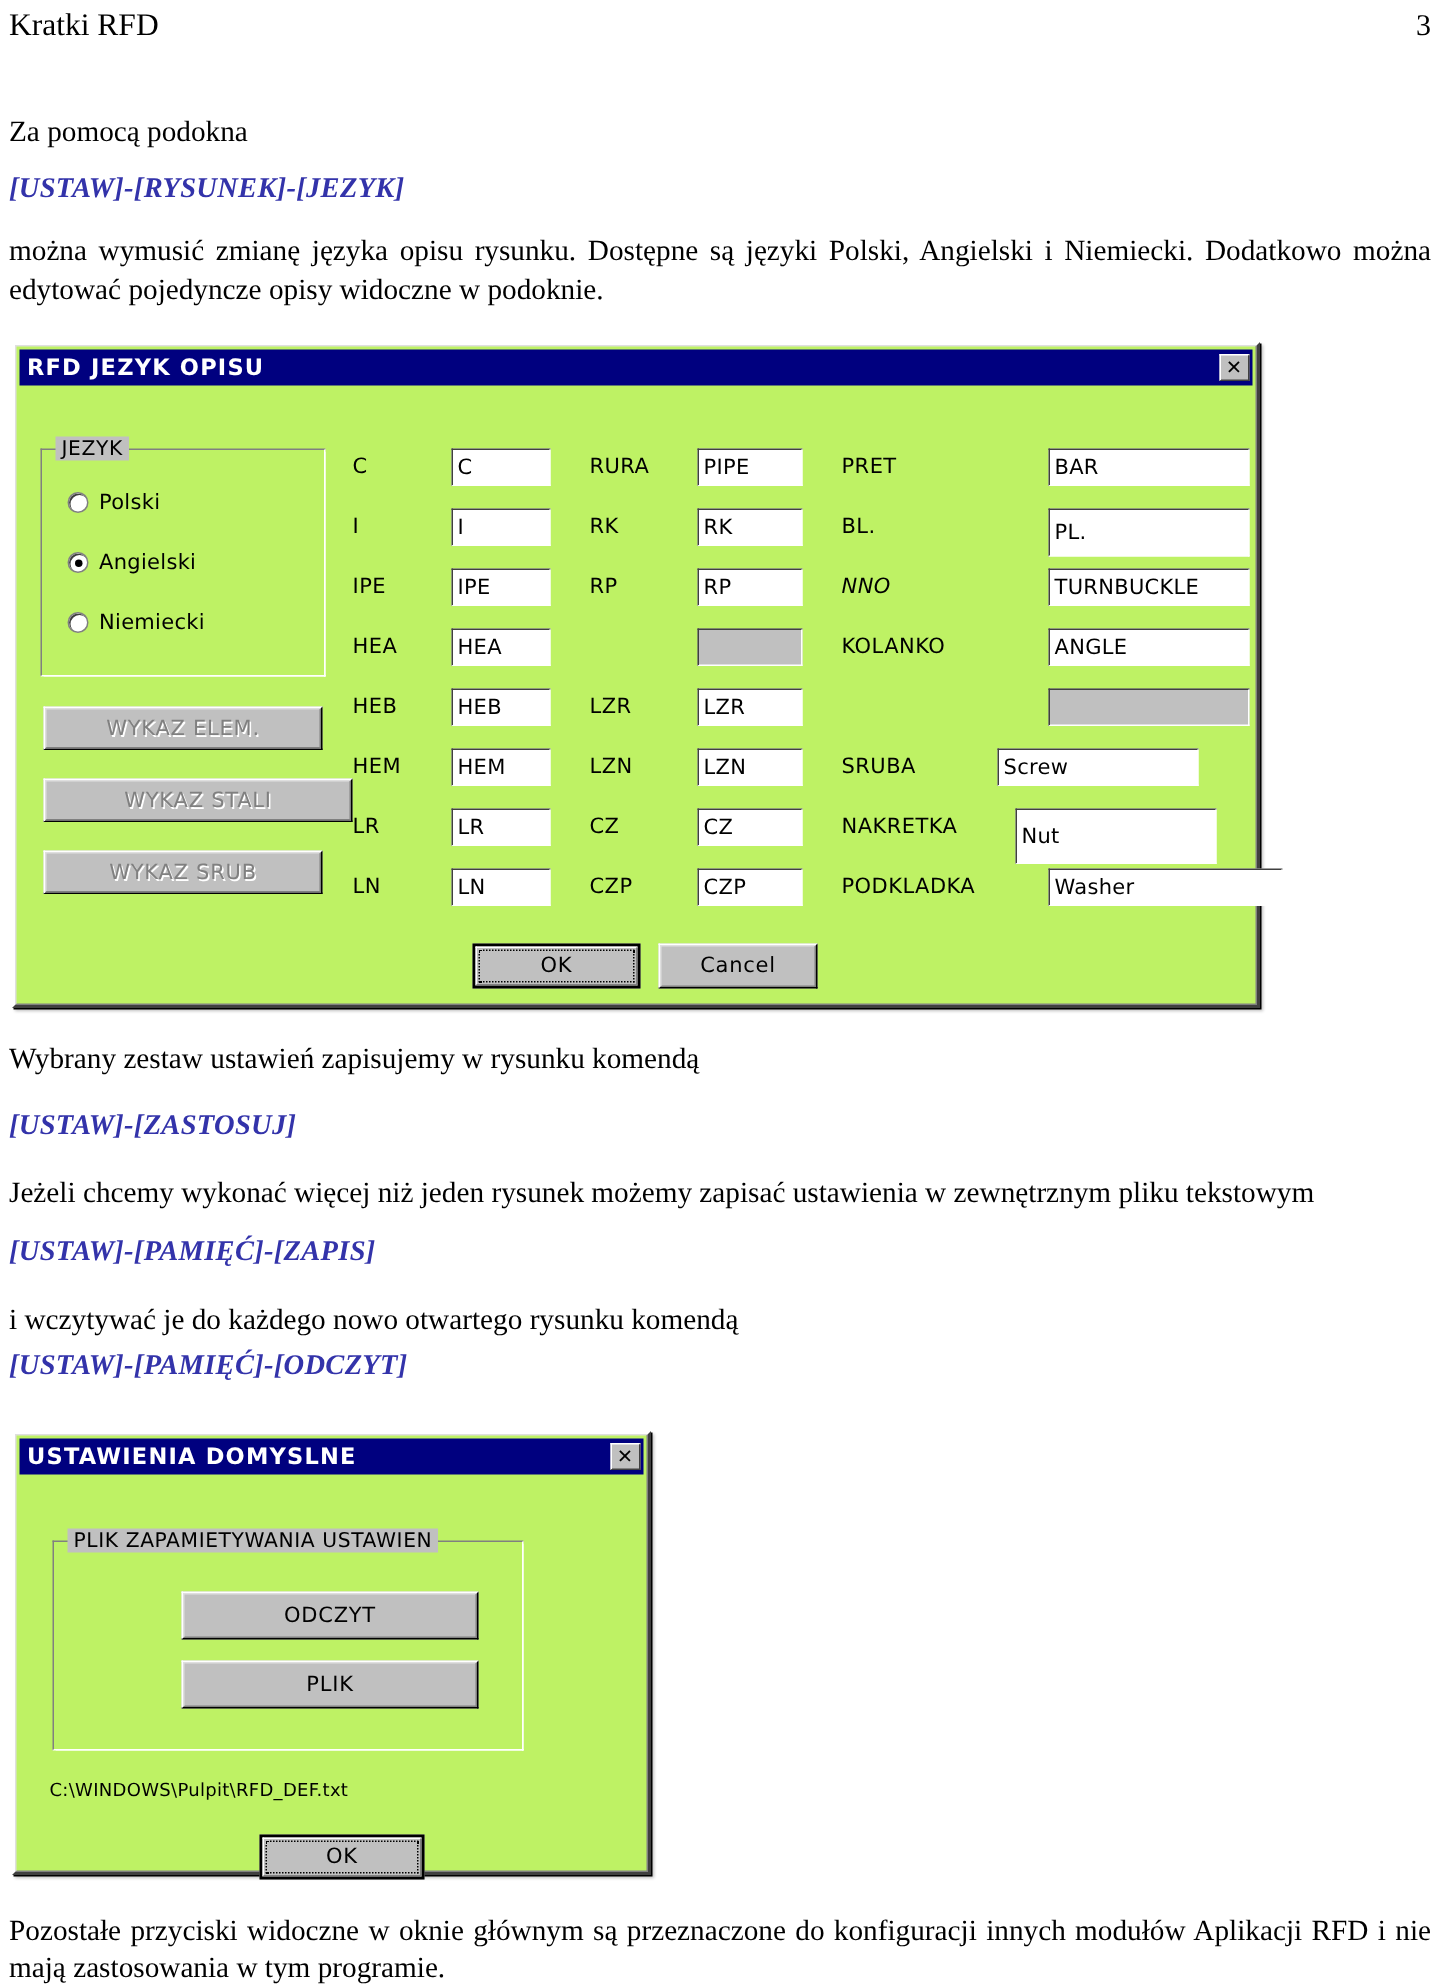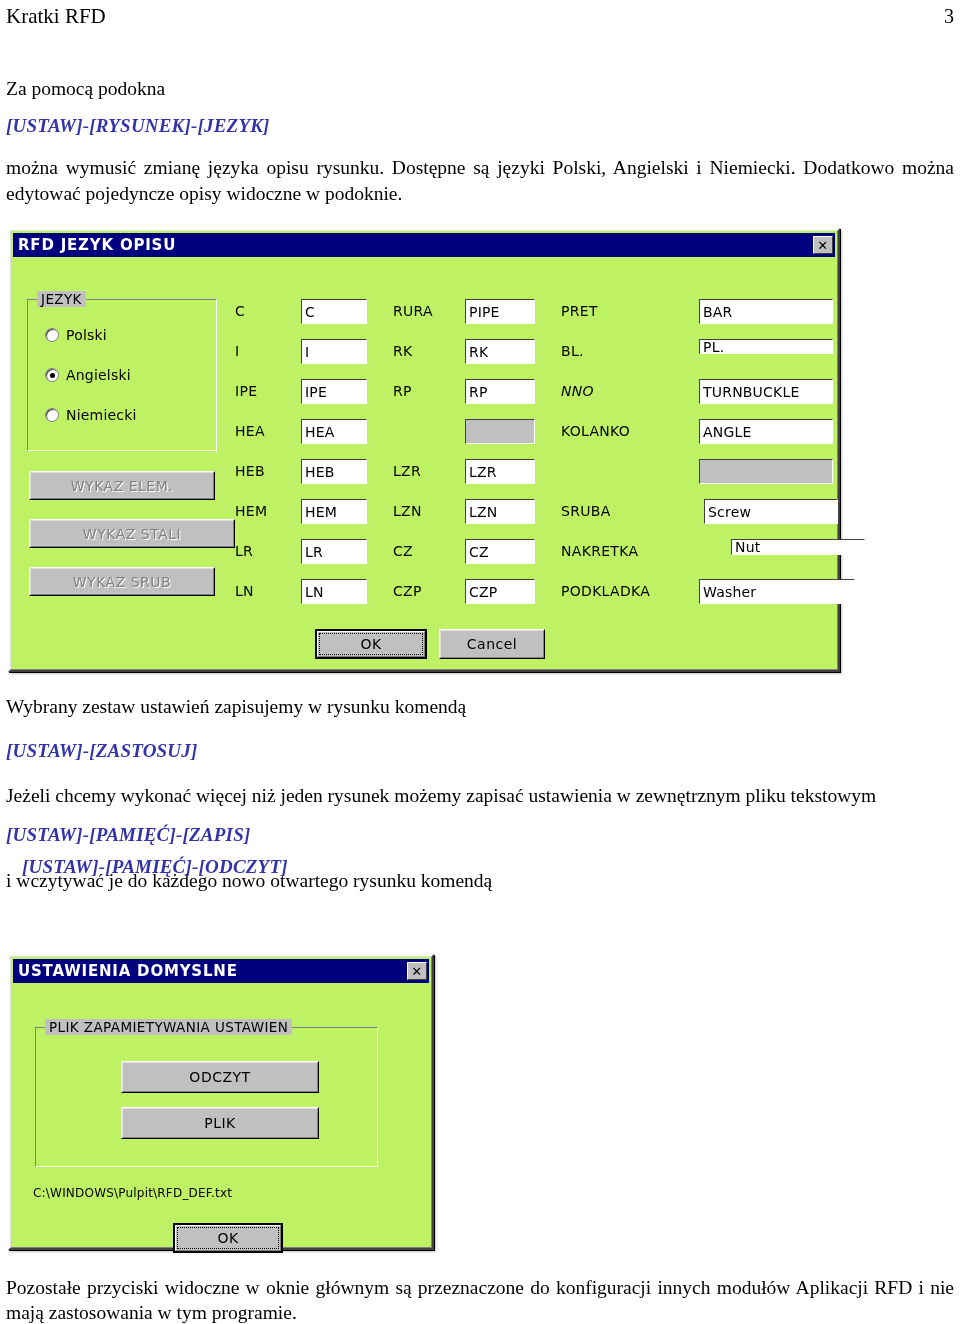--- a/index.html
+++ b/index.html
@@ -298,57 +298,57 @@
         <div class="lbl" style="left:548px; top:46px;">PRET</div>
         <div class="lbl" style="left:548px; top:86px;">BL.</div>
         <div class="lbl" style="left:548px; top:126px;font-style:italic;">NNO</div>
         <div class="lbl" style="left:548px; top:166px;">KOLANKO</div>
         <div class="lbl" style="left:548px; top:206px;"></div>
         <div class="lbl" style="left:548px; top:246px;">SRUBA</div>
         <div class="lbl" style="left:548px; top:286px;">NAKRETKA</div>
         <div class="lbl" style="left:548px; top:326px;">PODKLADKA</div>
 
         <div class="edit" style="left:686px; top:42px;  width:134px; height:25px;">BAR</div>
-        <div class="edit" style="left:686px; top:82px;  width:134px; height:15px;">PL.</div>
+        <div class="edit" style="left:686px; top:82px;  width:134px; height:32px;">PL.</div>
         <div class="edit" style="left:686px; top:122px; width:134px; height:25px;">TURNBUCKLE</div>
         <div class="edit" style="left:686px; top:162px; width:134px; height:25px;">ANGLE</div>
         <div class="edit blank" style="left:686px; top:202px; width:134px; height:25px;"></div>
-        <div class="edit" style="left:691px; top:242px; width:134px; height:25px;">Screw</div>
-        <div class="edit" style="left:718px; top:282px; width:134px; height:16px;">Nut</div>
+        <div class="edit" style="left:652px; top:242px; width:134px; height:25px;">Screw</div>
+        <div class="edit" style="left:664px; top:282px; width:134px; height:37px;">Nut</div>
         <div class="edit" style="left:686px; top:322px; width:156px; height:25px;">Washer</div>
 
         <div class="btn default" style="left:302px; top:372px; width:112px; height:30px;">
           <span class="inner">OK</span>
         </div>
         <div class="btn" style="left:426px; top:372px; width:106px; height:30px;">
           <span class="inner">Cancel</span>
         </div>
 
       </div>
     </div>
   </div>
 
   <div class="para" style="top:694px;">Wybrany zestaw ustawień zapisujemy w rysunku komendą</div>
   <div class="cmd" style="top:740px;">[USTAW]-[ZASTOSUJ]</div>
   <div class="para" style="top:783px;">Jeżeli chcemy wykonać więcej niż jeden rysunek możemy zapisać ustawienia w zewnętrznym pliku tekstowym</div>
   <div class="cmd" style="top:824px;">[USTAW]-[PAMIĘĆ]-[ZAPIS]</div>
   <div class="para" style="top:868px;">i wczytywać je do każdego nowo otwartego rysunku komendą</div>
-  <div class="cmd" style="top:856px;margin-left:16px;">[USTAW]-[PAMIĘĆ]-[ODCZYT]</div>
+  <div class="cmd" style="top:900px;">[USTAW]-[PAMIĘĆ]-[ODCZYT]</div>
 
   <div class="win" style="left:8px; top:954px; width:426px; height:296px;">
     <div class="win-inner">
 
       <div class="titlebar">
         <span class="tt">USTAWIENIA DOMYSLNE</span>
         <span class="closebtn">✕</span>
       </div>
 
       <div class="client">
 
-        <div class="group" style="left:22px; top:44px; width:343px; height:140px;">
+        <div class="group" style="left:22px; top:44px; width:314px; height:140px;">
           <span class="group-title">PLIK ZAPAMIETYWANIA USTAWIEN</span>
         </div>
 
         <div class="btn" style="left:108px; top:78px; width:198px; height:32px;">
           <span class="inner">ODCZYT</span>
         </div>
         <div class="btn" style="left:108px; top:124px; width:198px; height:32px;">
           <span class="inner">PLIK</span>
         </div>
 

